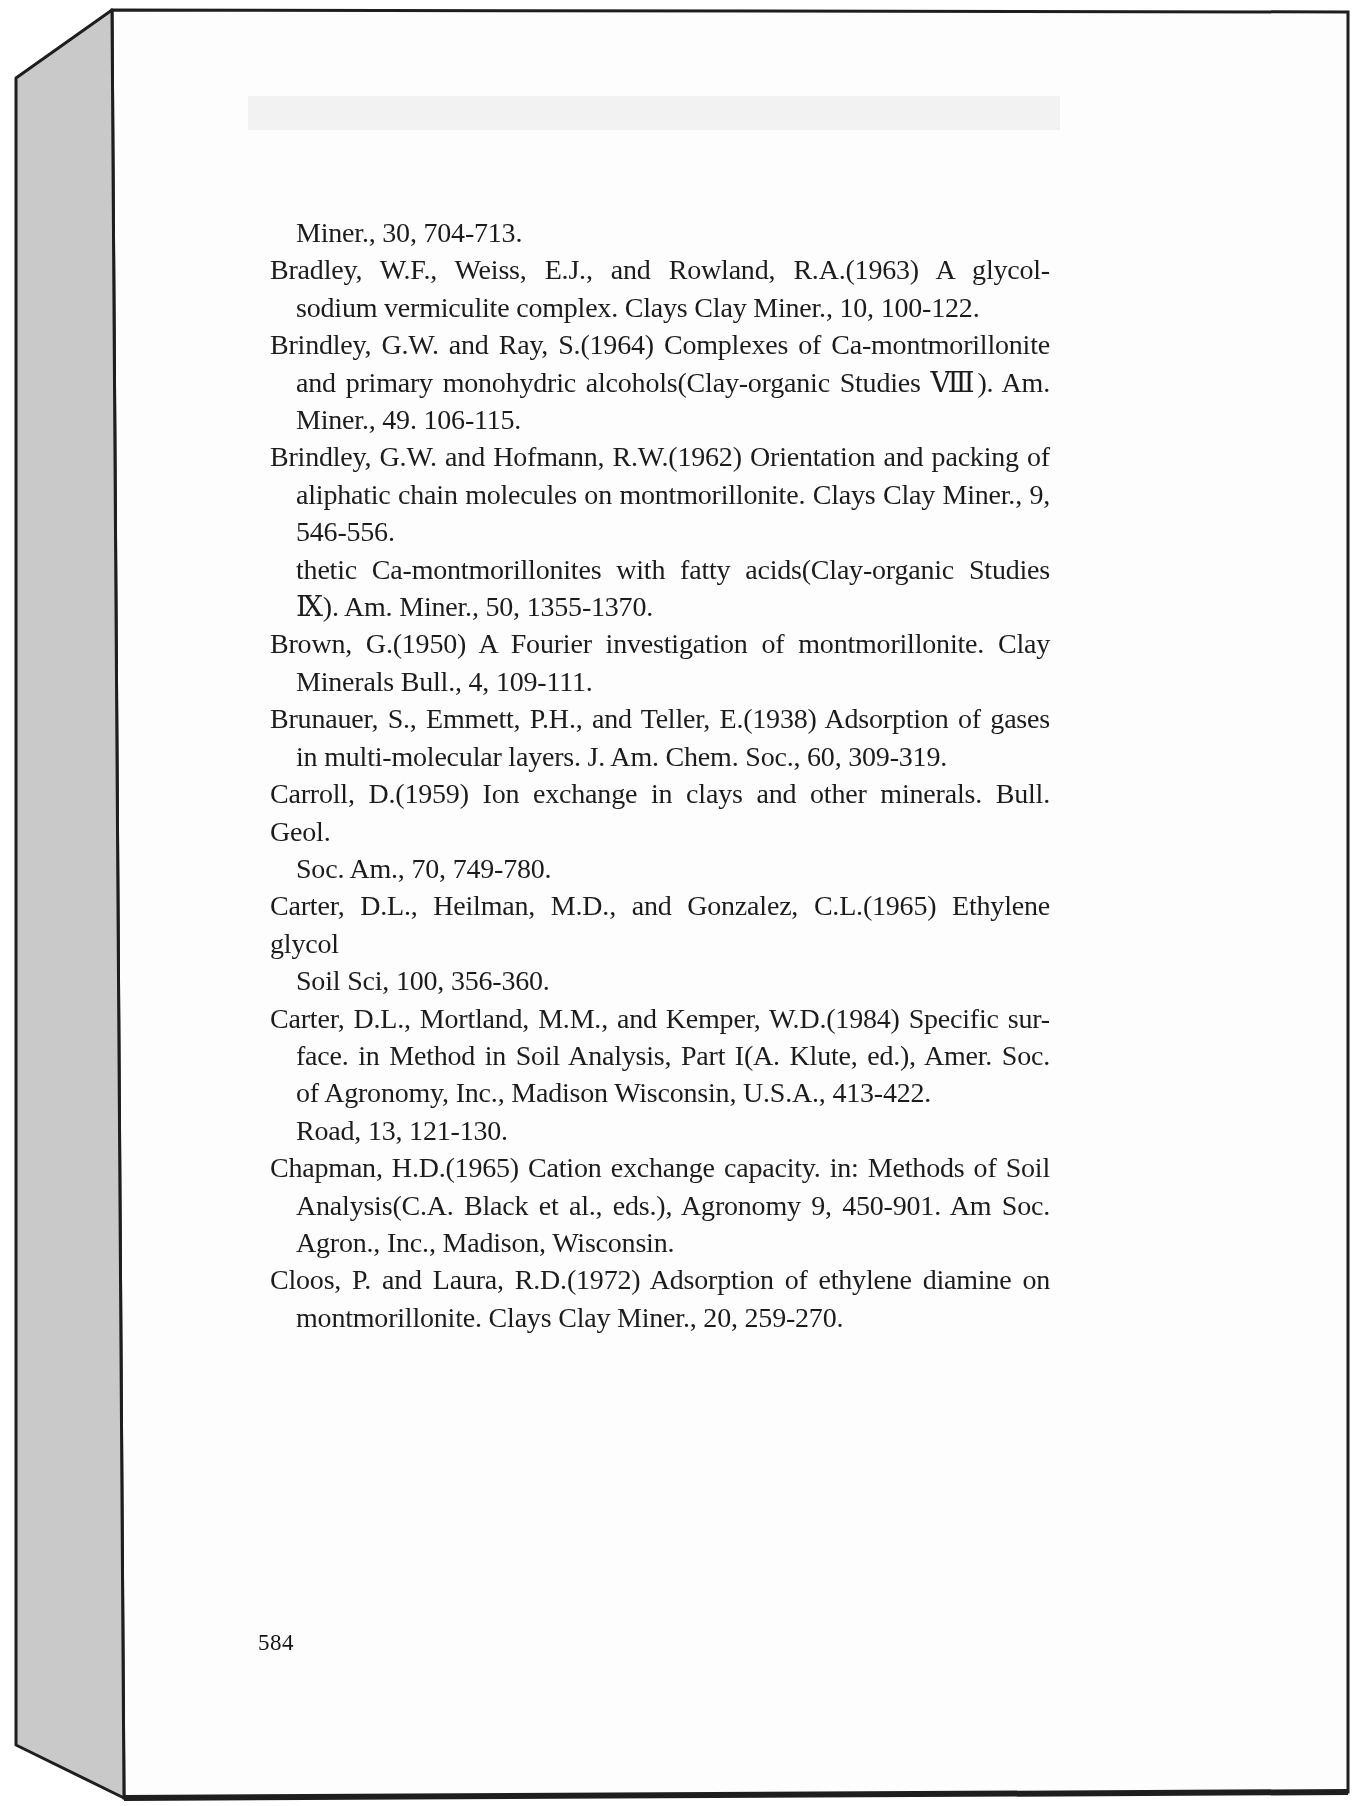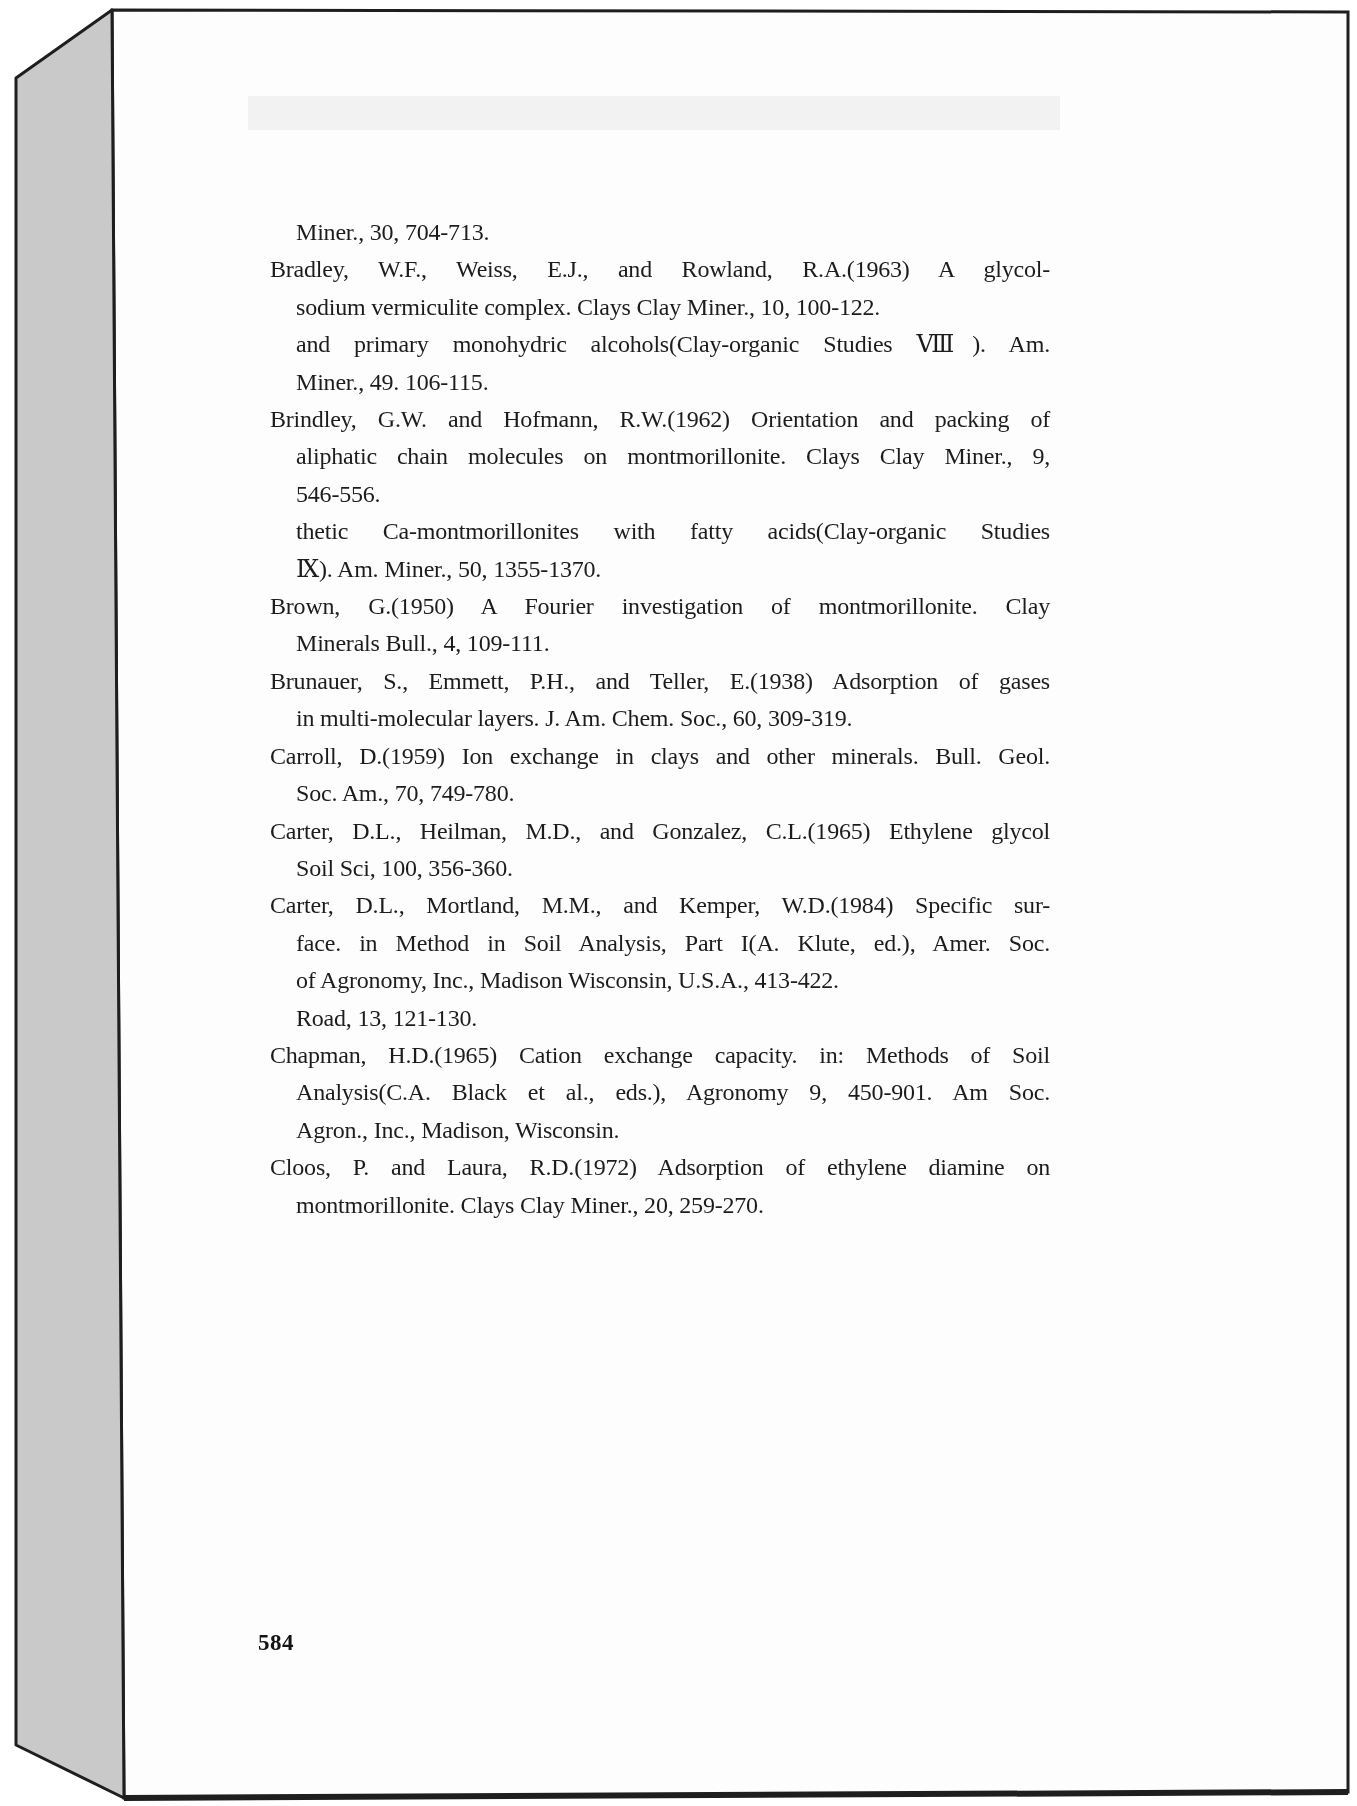--- a/index.html
+++ b/index.html
@@ -19,38 +19,38 @@
     width: 812px; height: 34px;
     background: #ededed;
     opacity: 0.65;
     z-index: 1;
   }
   .text-block {
     position: absolute;
     left: 270px; top: 214px;
     width: 780px;
     color: #1c1c1c;
-    font-size: 24px;
+    font-size: 28px;
     line-height: 37.4px;
     letter-spacing: -0.2px;
     z-index: 2;
   }
   .ref-entry { }
   .ref-line {
     text-align: justify;
     text-align-last: justify;
     white-space: normal;
   }
   .ref-line.last { text-align-last: left; }
   .ref-line.cont { padding-left: 26px; }
   .page-number {
     position: absolute;
     left: 258px; top: 1630px;
     font-size: 23px;
-    font-weight: bold;
+    font-weight: normal;
     color: #141414;
     letter-spacing: 0.5px;
     z-index: 2;
   }
 </style>
 </head>
 <body>
 
 <div class="scene">
 
@@ -67,20 +67,21 @@
 
   <div class="text-block">
       <div class="ref-entry">
         <div class="ref-line cont last">Miner., 30, 704-713.</div>
       </div>
       <div class="ref-entry">
         <div class="ref-line">Bradley, W.F., Weiss, E.J., and Rowland, R.A.(1963) A glycol-</div>
         <div class="ref-line cont last">sodium vermiculite complex. Clays Clay Miner., 10, 100-122.</div>
       </div>
       <div class="ref-entry">
+        <div class="ref-line">Brindley, G.W. and Ray, S.(1964) Complexes of Ca-montmorillonite</div>
         <div class="ref-line cont">and primary monohydric alcohols(Clay-organic Studies Ⅷ). Am.</div>
         <div class="ref-line cont last">Miner., 49. 106-115.</div>
       </div>
       <div class="ref-entry">
         <div class="ref-line">Brindley, G.W. and Hofmann, R.W.(1962) Orientation and packing of</div>
         <div class="ref-line cont">aliphatic chain molecules on montmorillonite. Clays Clay Miner., 9,</div>
         <div class="ref-line cont last">546-556.</div>
       </div>
       <div class="ref-entry">
         <div class="ref-line cont">thetic Ca-montmorillonites with fatty acids(Clay-organic Studies</div>

